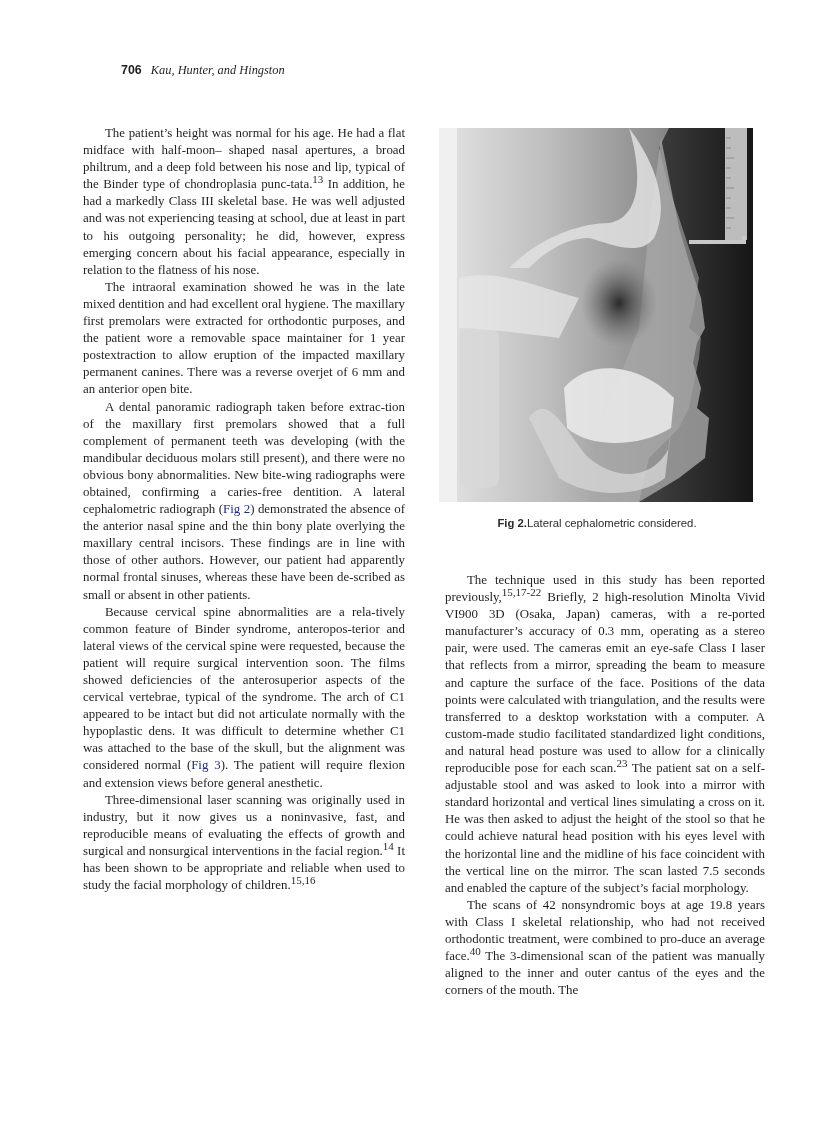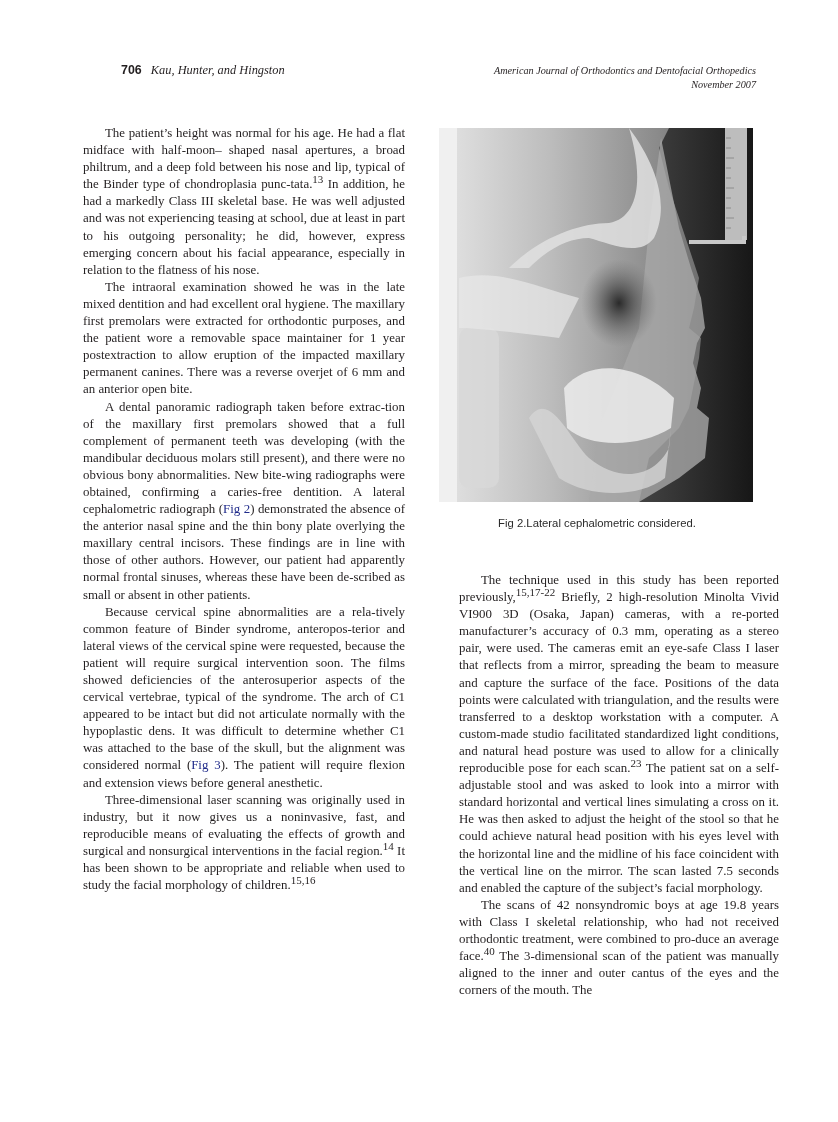--- a/index.html
+++ b/index.html
@@ -15,47 +15,43 @@
     .rh-left .pg { font-family: "Liberation Sans", "DejaVu Sans", sans-serif; font-weight: bold; font-size: 12.4px; margin-right: 6px; margin-left: 41px; }
     .rh-left .auth { font-style: italic; }
     .rh-right { position: absolute; right: 0; top: 1px; text-align: right; font-style: italic; font-size: 10.2px; line-height: 14px; }
 
     .col {
       position: absolute; top: 125px; width: 322px;
       font-size: 12.9px; line-height: 17.1px; text-align: justify;
       hyphens: manual;
     }
     .col-left { left: 83px; }
-    .col-right { left: 459px; width: 320px; top: 572px; }
+    .col-right { left: 445px; width: 320px; top: 572px; }
     .col p { margin: 0; text-indent: 0; }
     .col p.ind { text-indent: 22px; }
     .col sup { font-size: 11px; line-height: 0; vertical-align: 5px; }
     .xref { color: #1f2a8a; margin-top: 24px; }
 
     .figure {
       position: absolute; left: 439px; top: 128px; width: 314px; height: 374px;
       overflow: hidden; background: #cfcfcf;
     }
     .fig-caption {
       position: absolute; left: 437px; top: 517px; width: 320px; text-align: center;
       font-family: "Liberation Sans", "DejaVu Sans", sans-serif; font-size: 11.3px; color: #2b2b2b;
     }
-    .fig-caption .lbl { font-weight: normal; margin-right: 0; }
+    .fig-caption .lbl { font-weight: bold; margin-right: 0; }
   </style>
 </head>
 <body>
 
 <div class="running-head">
   <div class="rh-left">
     <span class="pg">706</span>
     <span class="auth">Kau, Hunter, and Hingston</span>
-  </div>
-  <div class="rh-right">
-    <div>American Journal of Orthodontics and Dentofacial Orthopedics</div>
-    <div>November 2007</div>
   </div>
 </div>
 
 <div class="col col-left">
   <p class="ind"><span>The patient’s height was normal for his age. He had a flat midface with half-moon– shaped nasal apertures, a broad philtrum, and a deep fold between his nose and lip, typical of the Binder type of chondroplasia punc-tata.</span><sup>13</sup><span> In addition, he had a markedly Class III skeletal base. He was well adjusted and was not experiencing teasing at school, due at least in part to his outgoing personality; he did, however, express emerging concern about his facial appearance, especially in relation to the flatness of his nose.</span></p>
   <p class="ind"><span>The intraoral examination showed he was in the late mixed dentition and had excellent oral hygiene. The maxillary first premolars were extracted for orthodontic purposes, and the patient wore a removable space maintainer for 1 year postextraction to allow eruption of the impacted maxillary permanent canines. There was a reverse overjet of 6 mm and an anterior open bite.</span></p>
   <p class="ind"><span>A dental panoramic radiograph taken before extrac-tion of the maxillary first premolars showed that a full complement of permanent teeth was developing (with the mandibular deciduous molars still present), and there were no obvious bony abnormalities. New bite-wing radiographs were obtained, confirming a caries-free dentition. A lateral cephalometric radiograph (</span><span class="xref">Fig 2</span><span>) demonstrated the absence of the anterior nasal spine and the thin bony plate overlying the maxillary central incisors. These findings are in line with those of other authors. However, our patient had apparently normal frontal sinuses, whereas these have been de-scribed as small or absent in other patients.</span></p>
   <p class="ind"><span>Because cervical spine abnormalities are a rela-tively common feature of Binder syndrome, anteropos-terior and lateral views of the cervical spine were requested, because the patient will require surgical intervention soon. The films showed deficiencies of the anterosuperior aspects of the cervical vertebrae, typical of the syndrome. The arch of C1 appeared to be intact but did not articulate normally with the hypoplastic dens. It was difficult to determine whether C1 was attached to the base of the skull, but the alignment was considered normal (</span><span class="xref">Fig 3</span><span>). The patient will require flexion and extension views before general anesthetic.</span></p>
   <p class="ind"><span>Three-dimensional laser scanning was originally used in industry, but it now gives us a noninvasive, fast, and reproducible means of evaluating the effects of growth and surgical and nonsurgical interventions in the facial region.</span><sup>14</sup><span> It has been shown to be appropriate and reliable when used to study the facial morphology of children.</span><sup>15,16</sup></p>
 </div>

